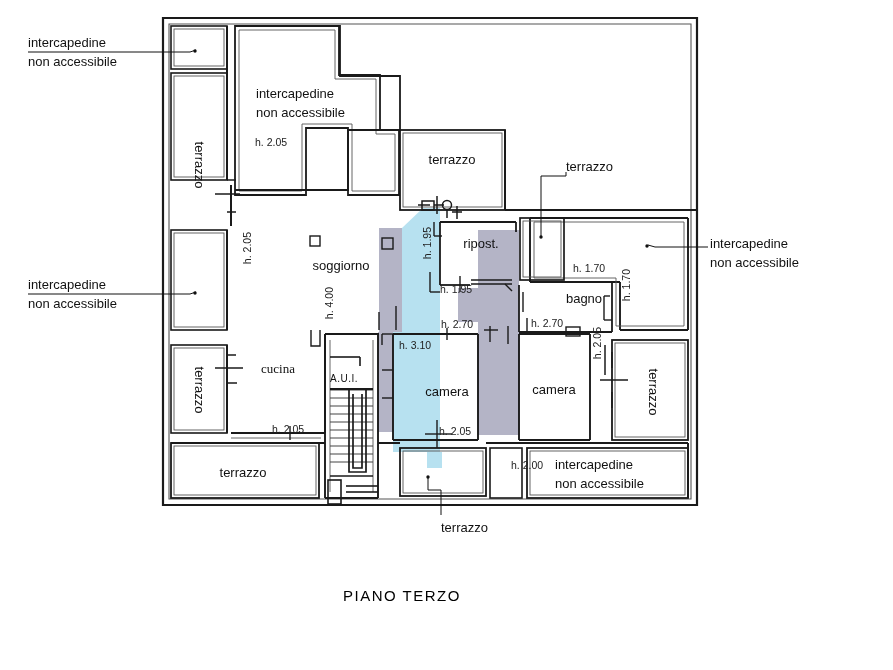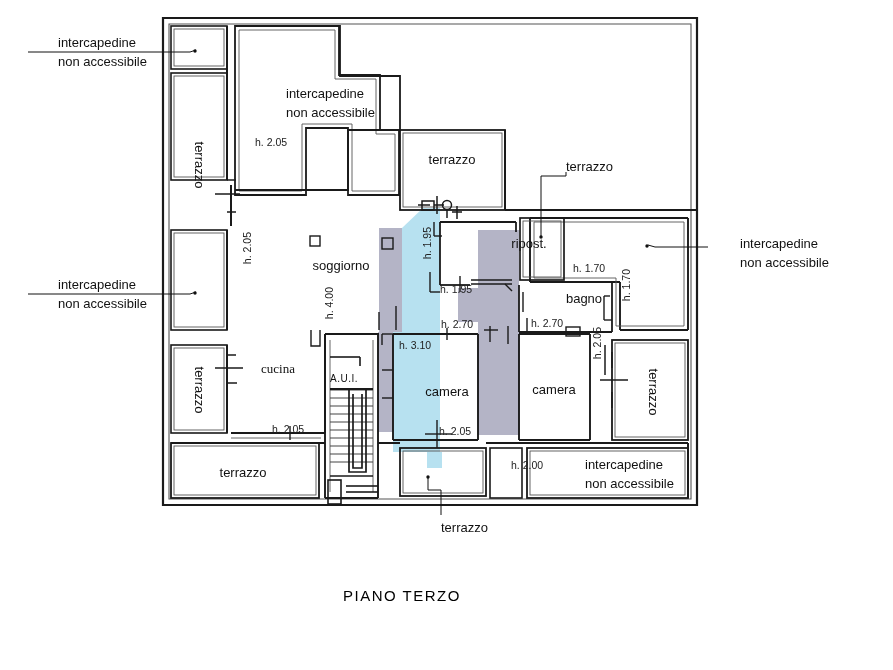--- a/index.html
+++ b/index.html
@@ -11,21 +11,21 @@
   #plan{position:absolute;left:0;top:0;width:893px;height:670px;}
   .lbl{
     position:absolute;
     font-family:"Liberation Sans", sans-serif;
     font-size:13px;
     color:#111;
     white-space:nowrap;
     line-height:17px;
     font-weight:500;
   }
-  .lbl.two{line-height:19px;white-space:normal;margin-left:30px;}
+  .lbl.two{line-height:19px;white-space:normal;}
   .lbl.small{font-size:10.5px;color:#222;font-weight:400;text-align:right;}
   .lbl.ctr{transform:translate(-50%,-50%);}
   .title{
     position:absolute;
     font-size:15px;
     letter-spacing:1.5px;
     font-weight:400;
     color:#000;
     white-space:nowrap;
   }
@@ -371,21 +371,21 @@
 <div class="lbl ctr vert" style="left:199px;top:390px;">terrazzo</div>
 <div class="lbl ctr" style="left:243px;top:472px;">terrazzo</div>
 <div class="lbl ctr" style="left:452px;top:159px;">terrazzo</div>
 <div class="lbl ctr vert" style="left:653px;top:392px;">terrazzo</div>
 
 <div class="lbl ctr" style="left:341px;top:265px;">soggiorno</div>
 <div class="lbl ctr" style="left:278px;top:368px;font-family:Liberation Serif, serif;">cucina</div>
 <div class="lbl ctr" style="left:344px;top:378px;font-size:10px;letter-spacing:0.5px;">A.U.I.</div>
 <div class="lbl ctr" style="left:447px;top:391px;">camera</div>
 <div class="lbl ctr" style="left:554px;top:389px;">camera</div>
-<div class="lbl ctr" style="left:481px;top:243px;margin-left:48px;">ripost.</div>
+<div class="lbl ctr" style="left:481px;top:243px;">ripost.</div>
 <div class="lbl ctr" style="left:584px;top:298px;">bagno</div>
 
 <div class="lbl two" style="left:256px;top:84px;width:170px;text-align:left;">
   <span>intercapedine</span><br>
   <span>non accessibile</span>
 </div>
 
 <div class="lbl two" style="left:555px;top:455px;width:170px;text-align:left;">
   <span>intercapedine</span><br>
   <span>non accessibile</span>

